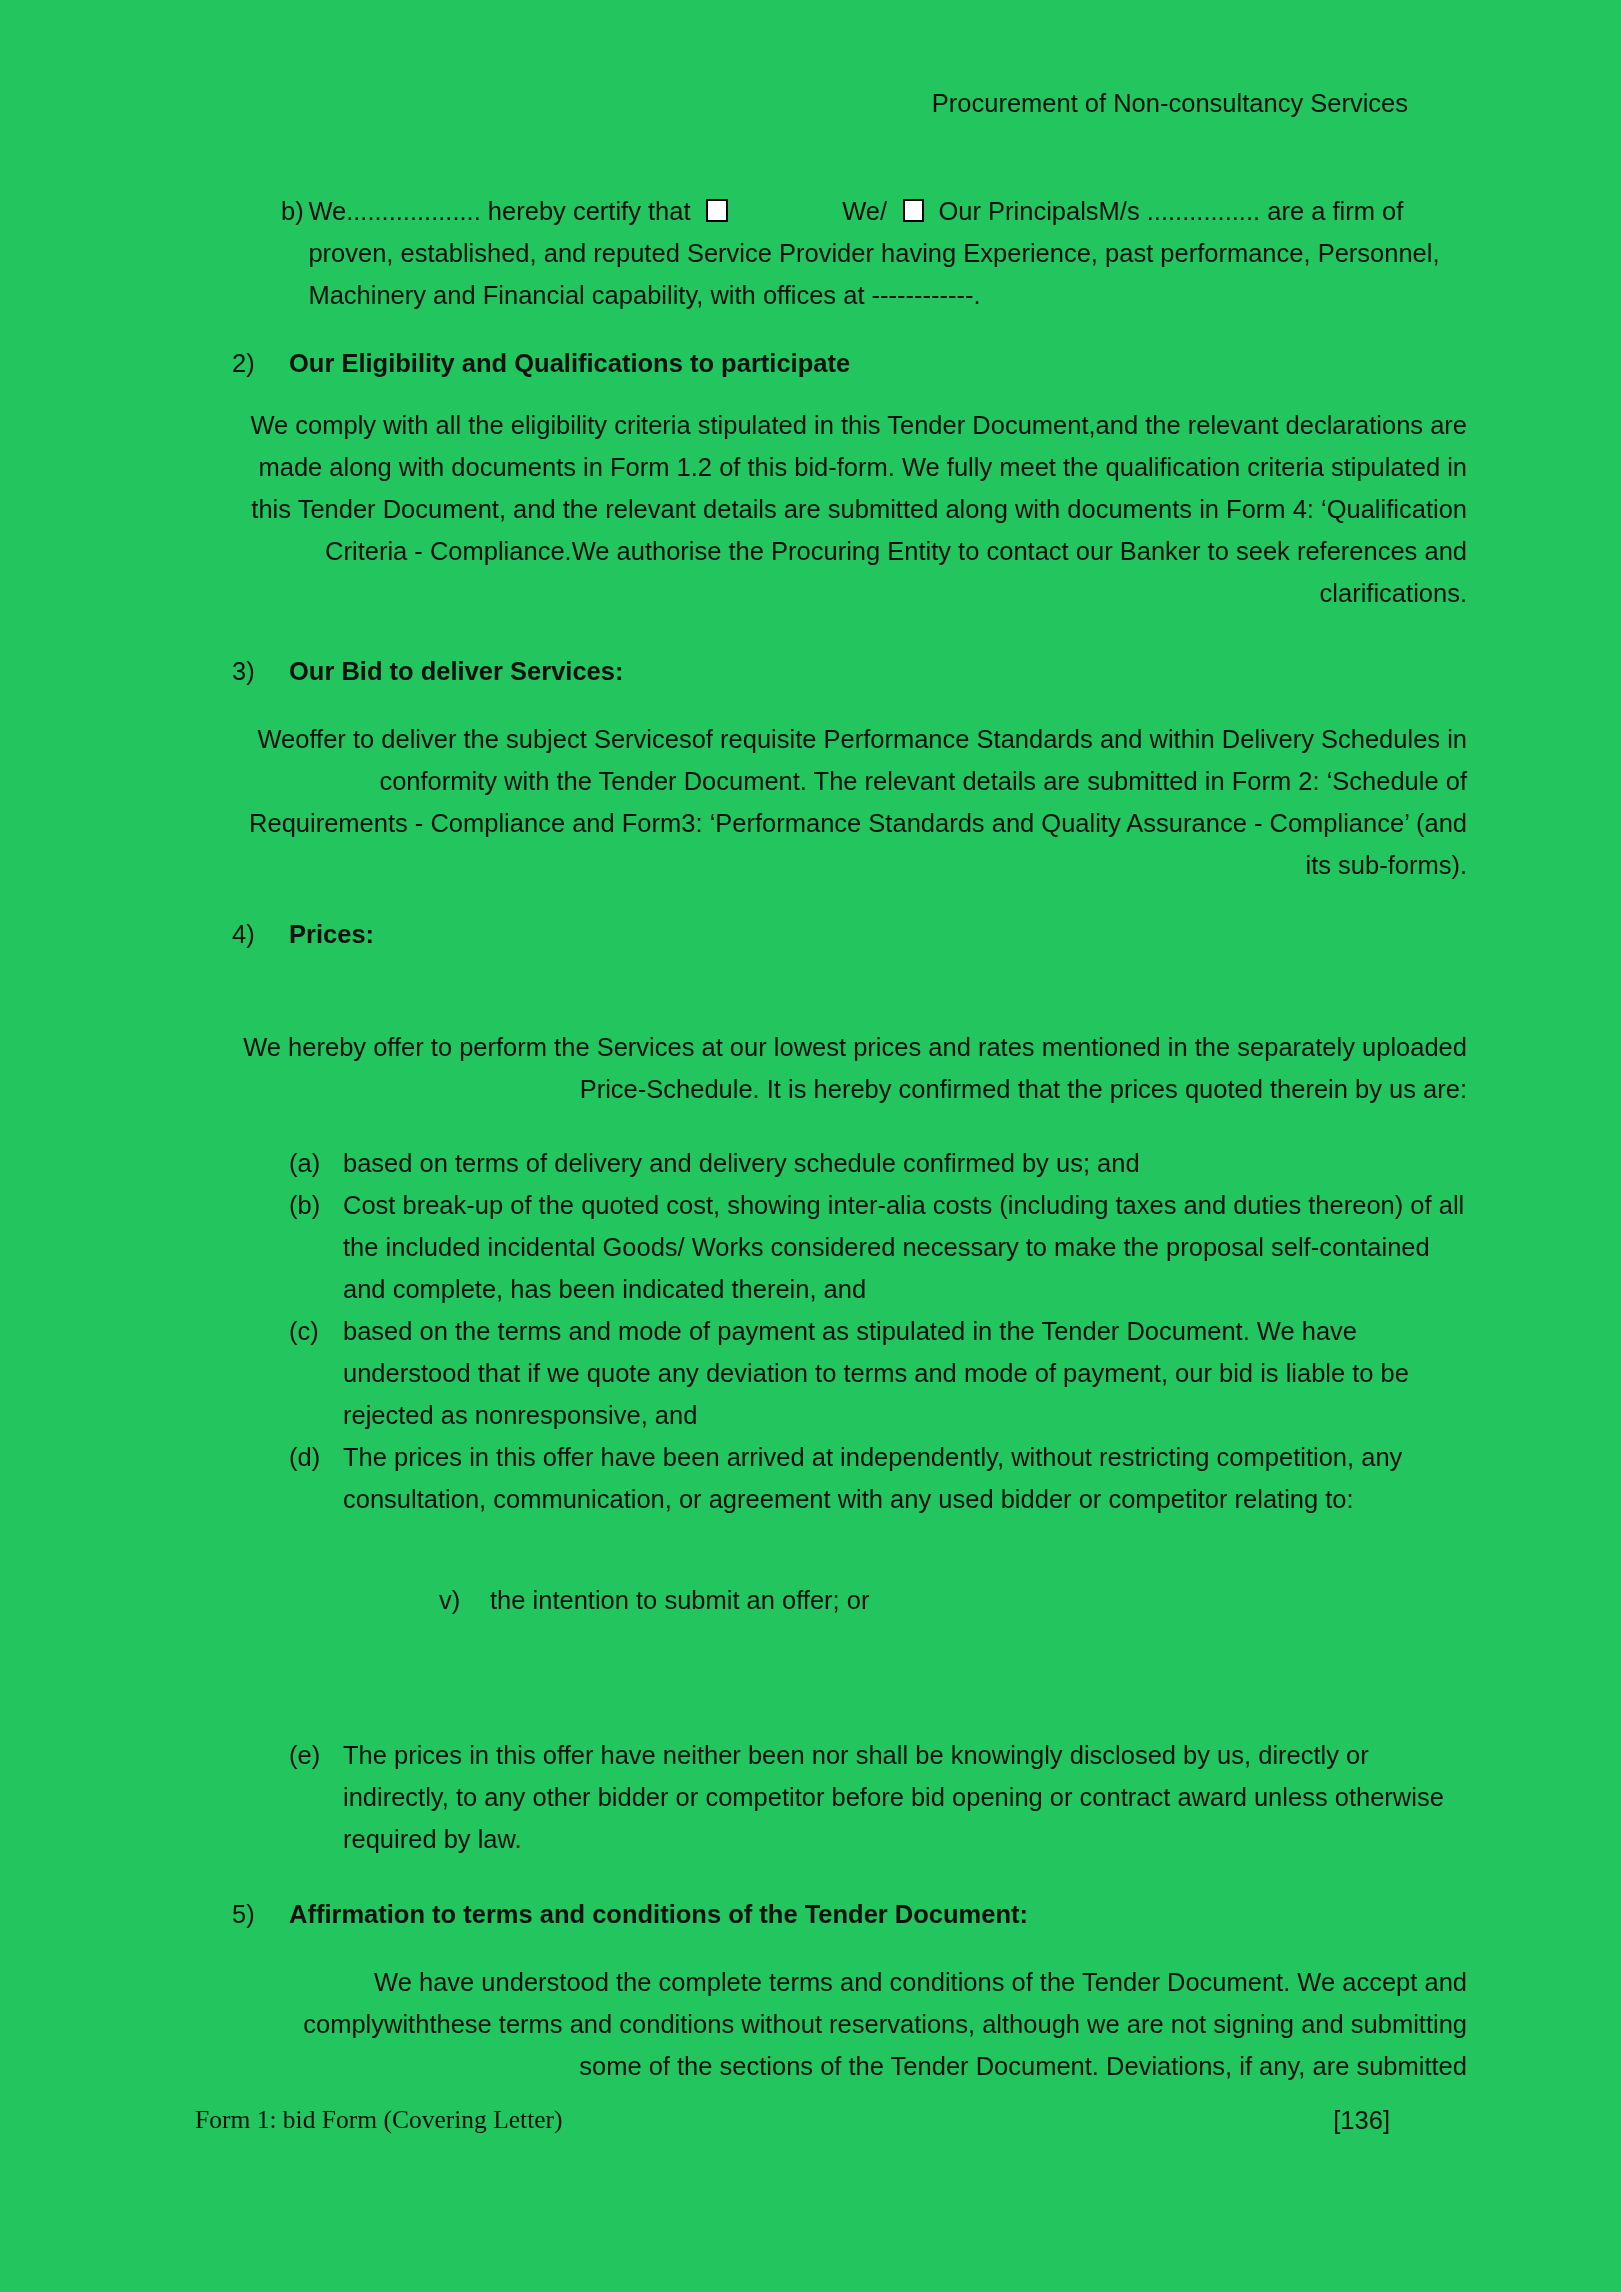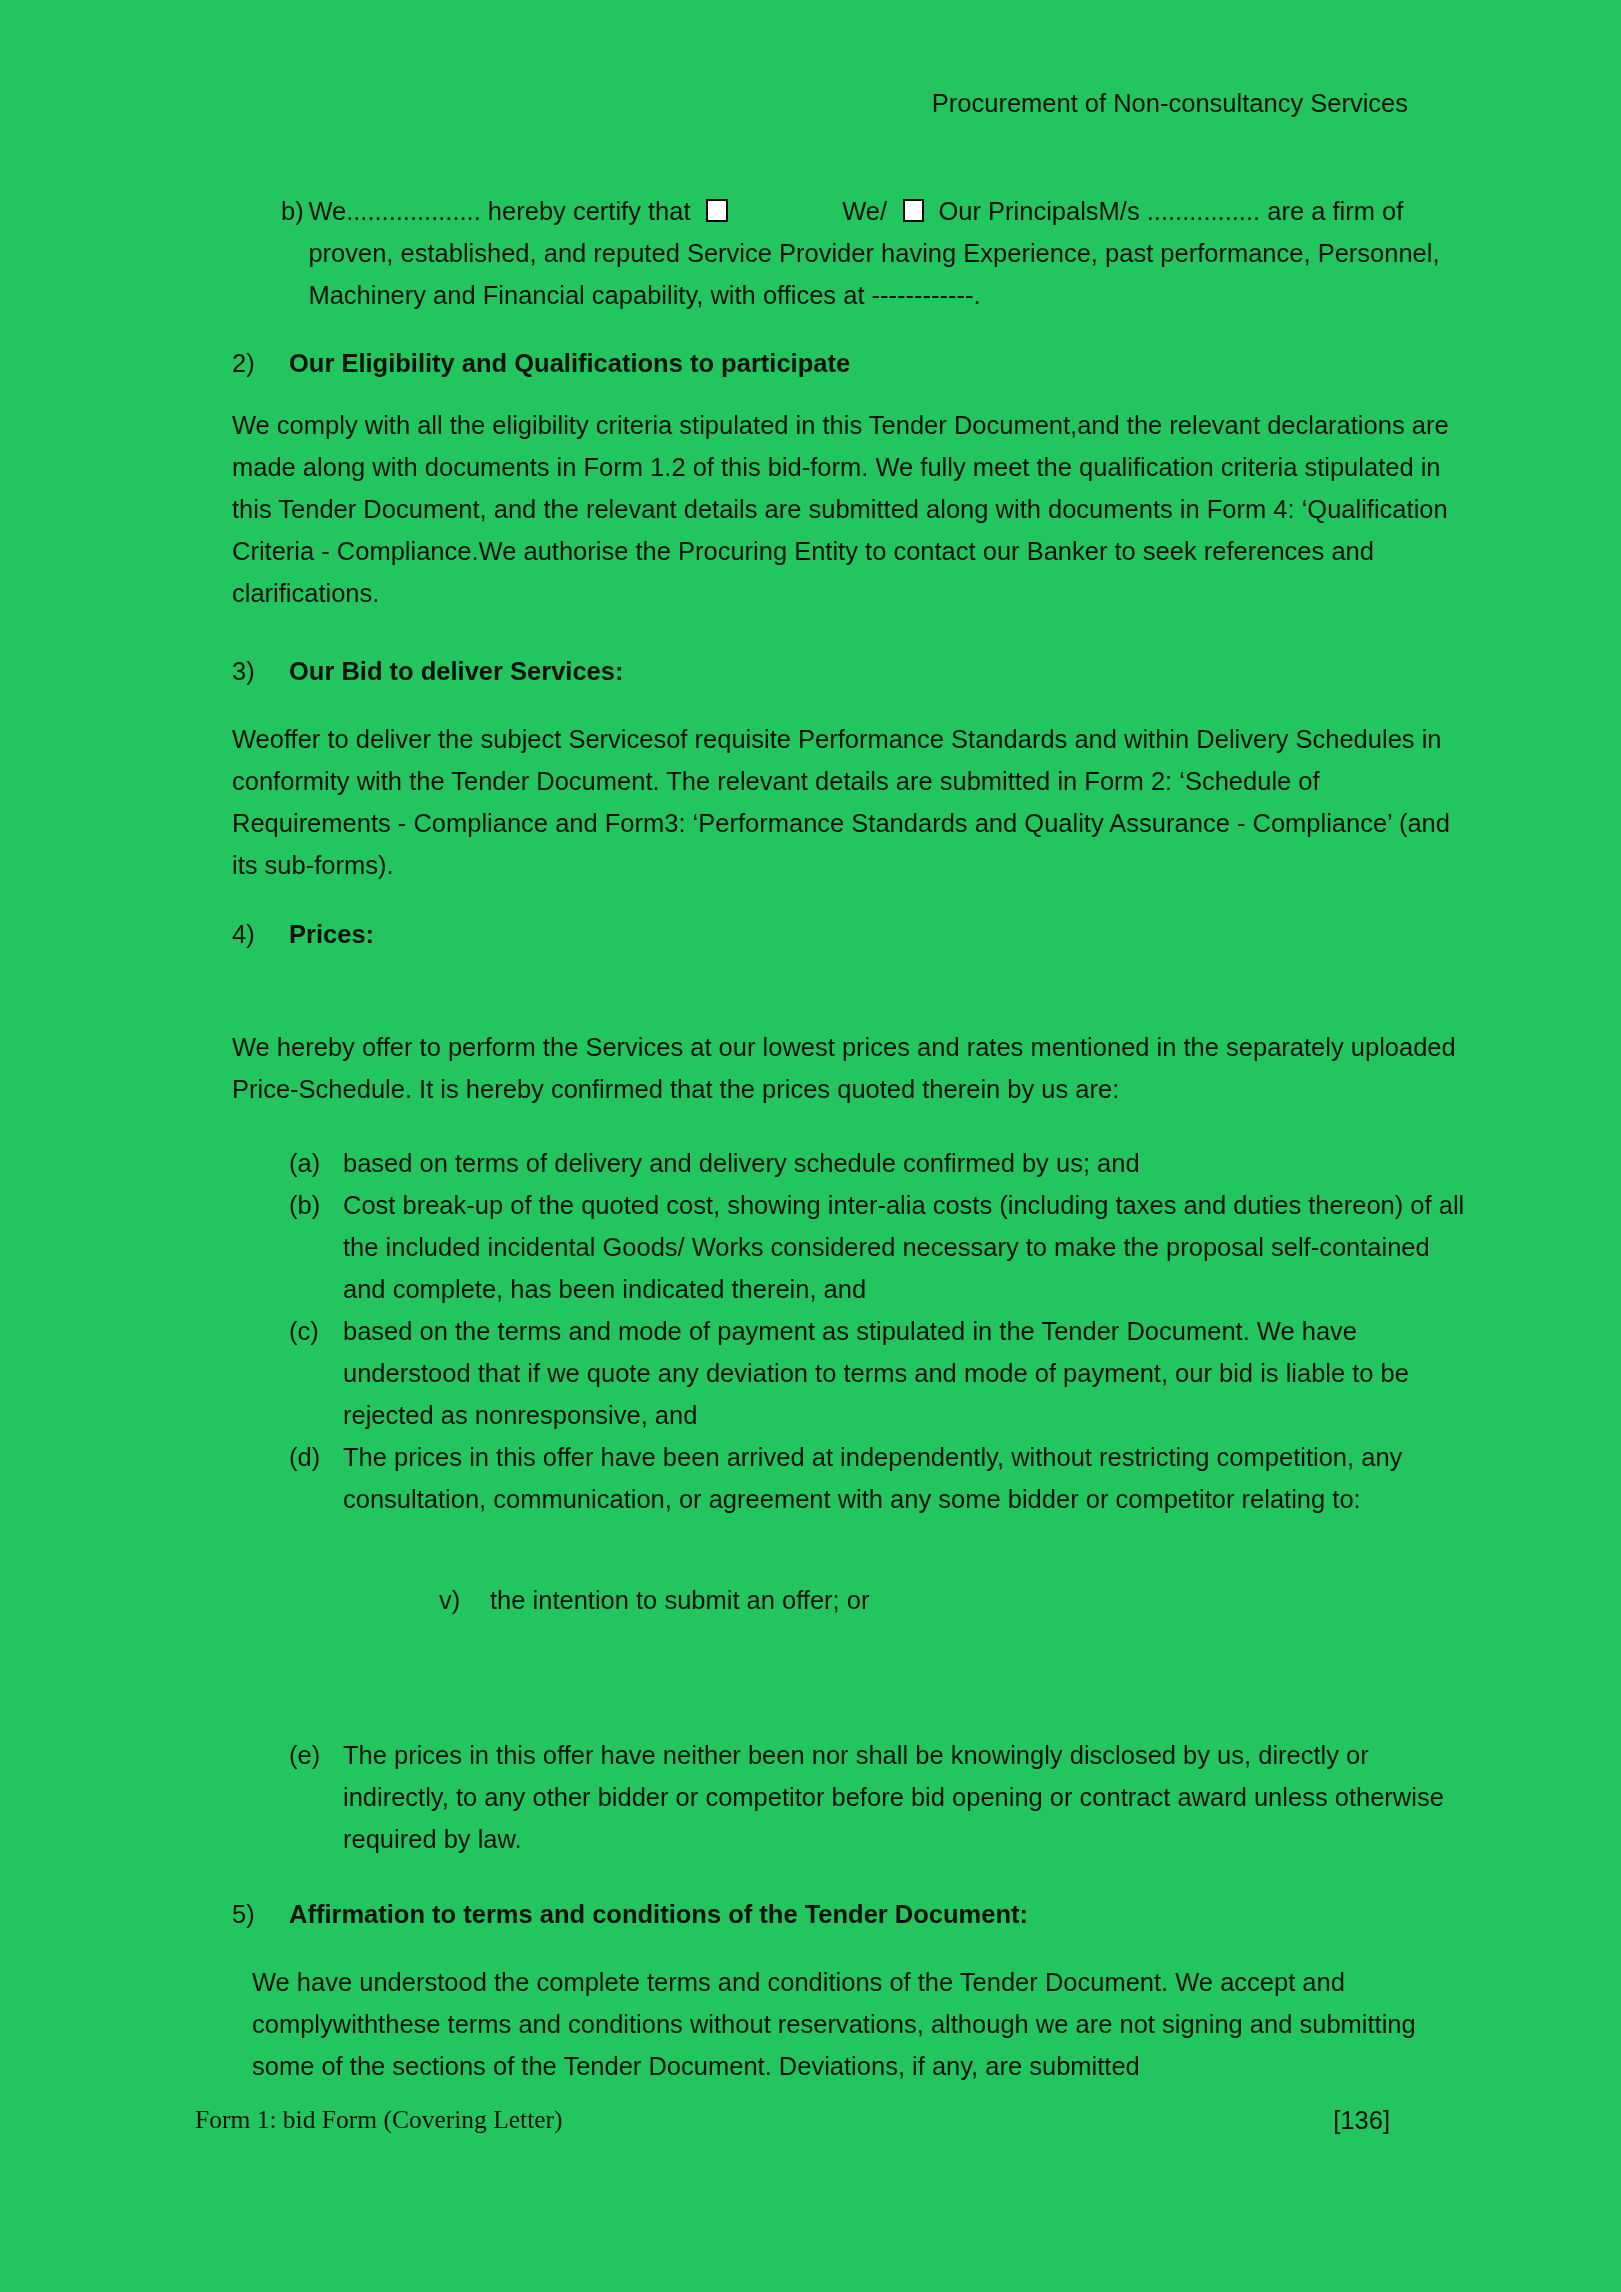--- a/index.html
+++ b/index.html
@@ -9,21 +9,21 @@
     margin:0 auto;
     background:#22c55e;
     font-family:"Liberation Sans", sans-serif;
     font-size:25.5px;
     line-height:42px;
     color:#111111;
     overflow:hidden;
   }
   .block { position:absolute; }
   .header { top:82px; right:213px; font-size:25.5px; }
-  .para   { left:232px; width:1235px; text-align:left; }
+  .para   { left:232px; width:1235px; text-align:right; }
   .heading { left:232px; font-weight:bold; }
   .heading .hnum { display:inline-block; width:57px; font-weight:normal; }
   .litem { display:flex; align-items:flex-start; }
   .litem .m { flex:0 0 auto; }
   .litem .t { flex:1 1 auto; }
   .item-b { left:281px; width:1186px; }
   .item-b .m { width:27.4px; }
   .abcde { left:289px; width:1178px; }
   .abcde .m { width:54px; }
   .roman { left:439px; width:1028px; }
@@ -83,21 +83,21 @@
     <div class="litem">
       <span class="m">(b)</span>
       <span class="t">Cost break-up of the quoted cost, showing inter-alia costs (including taxes and duties thereon) of all the included incidental Goods/ Works considered necessary to make the proposal self-contained and complete, has been indicated therein, and</span>
     </div>
     <div class="litem">
       <span class="m">(c)</span>
       <span class="t">based on the terms and mode of payment as stipulated in the Tender Document. We have understood that if we quote any deviation to terms and mode of payment, our bid is liable to be rejected as nonresponsive, and</span>
     </div>
     <div class="litem">
       <span class="m">(d)</span>
-      <span class="t">The prices in this offer have been arrived at independently, without restricting competition, any consultation, communication, or agreement with any some bidder or competitor relating to:</span>
+      <span class="t">The prices in this offer have been arrived at independently, without restricting competition, any consultation, communication, or agreement with any used bidder or competitor relating to:</span>
     </div>
   </div>
 
   <div class="block roman" style="top:1579px">
     <div class="litem">
       <span class="m">v)</span>
       <span class="t">the intention to submit an offer; or</span>
     </div>
   </div>
 

